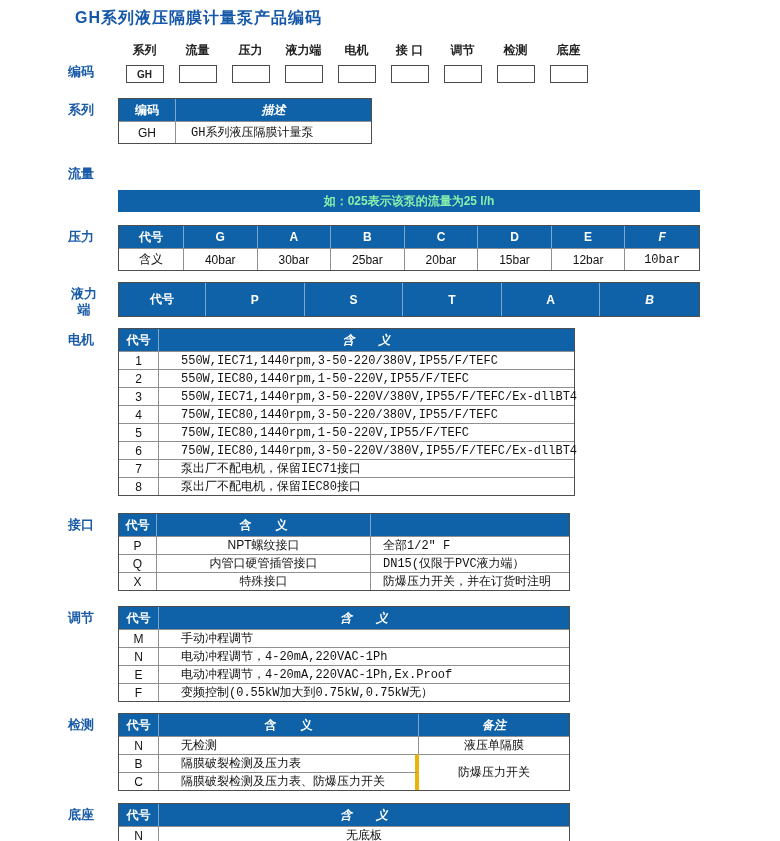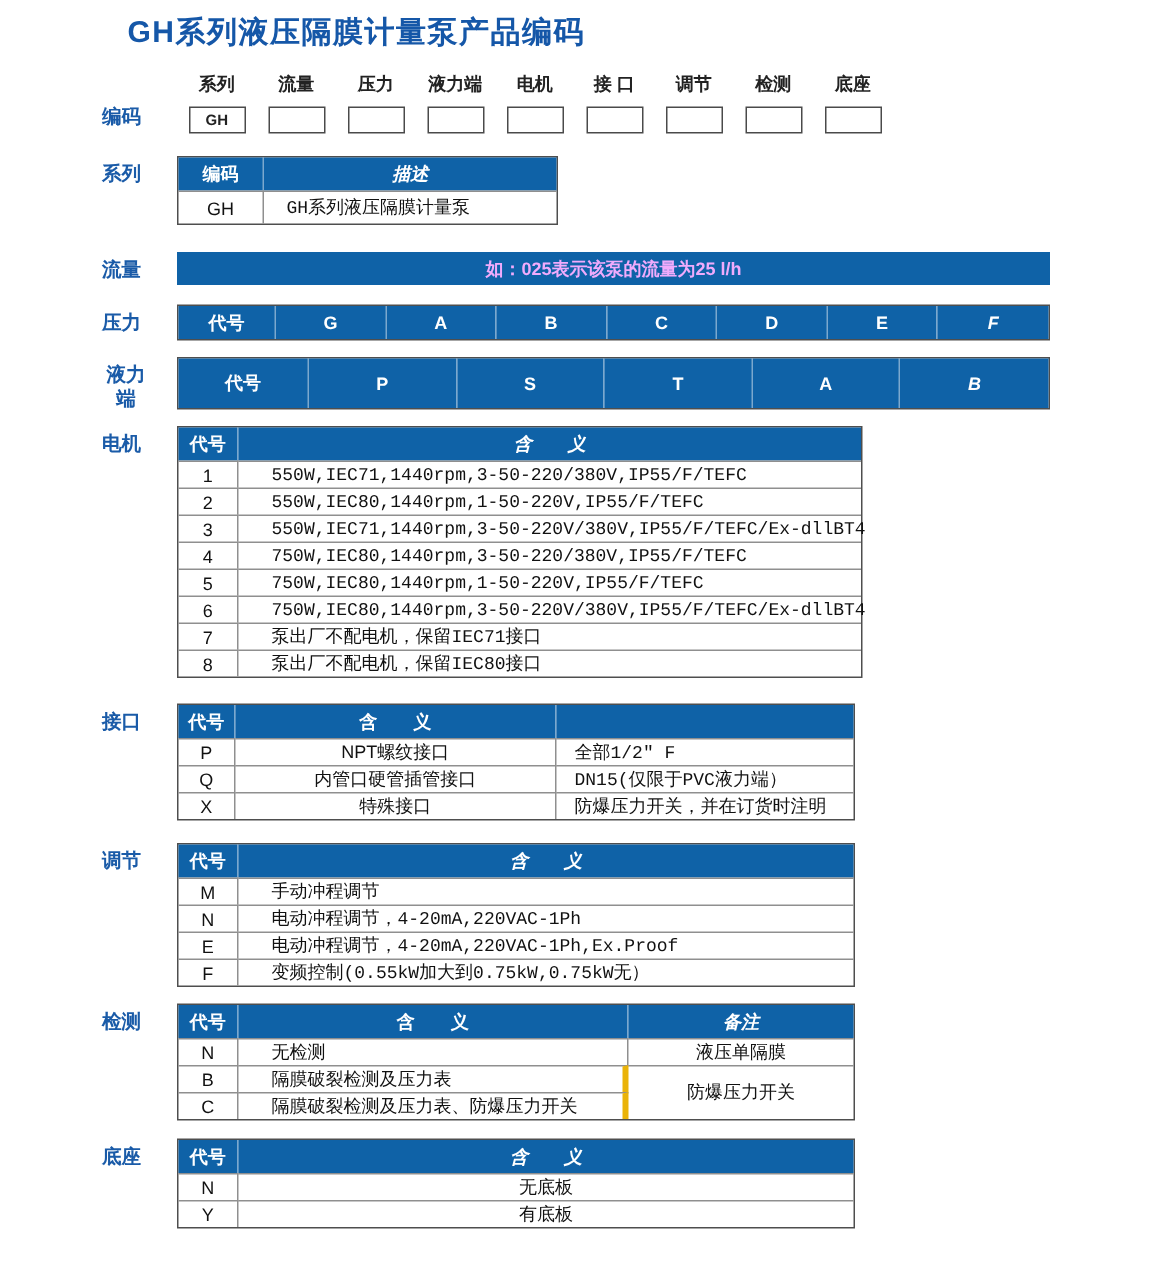--- a/index.html
+++ b/index.html
@@ -5,22 +5,22 @@
   * { margin:0; padding:0; box-sizing:border-box; }
   html,body { background:#fff; }
   body {
     width:780px; height:841px; overflow:hidden;
     font-family:"Liberation Sans","DejaVu Sans",sans-serif;
     color:#111;
   }
   .page { padding:8px 0 0 68px; }
 
   .title {
-    margin-left:17px;
-    font-size:20px; font-weight:bold;
+    margin-left:7px;
+    font-size:16px; font-weight:bold;
     color:var(--title-blue,#1557a8);
     letter-spacing:1px;
   }
 
   
   .code-section { display:flex; margin-top:13px; }
   .side-label {
     width:50px; flex:none;
     color:var(--label-blue,#1a5ba8);
     font-weight:bold; font-size:13px; line-height:1.2;
@@ -65,22 +65,22 @@
   .tbl td.br { border-right:4px solid #eab308; }
   .tbl.h22 td { height:22px; }
   .tbl.h18 td { height:18px; }
   td.l  { text-align:left; padding-left:22px;margin-top:12px; }
   td.l1 { text-align:left; padding-left:15px; }
   td.l2 { text-align:left; padding-left:12px; }
 
   .flow-bar {
     width:582px; height:22px;
     background:var(--accent,#0f62a7);
-    color:#f0abfc; font-size:12px; font-weight:bold;
-    display:flex; align-items:center; justify-content:center;
+    color:#86efac; font-size:12px; font-weight:bold;
+    display:flex; align-items:center; justify-content:center;margin-top:28px;
   }
 
   .mt11{margin-top:11px} .mt12{margin-top:12px} .mt13{margin-top:13px}
   .mt15{margin-top:15px} .mt17{margin-top:17px} .mt18{margin-top:18px}
 </style>
 </head>
 <body>
 
 <div class="page">
 
@@ -170,20 +170,30 @@
           <tr>
         <th>代号</th>
         <th>G</th>
         <th>A</th>
         <th>B</th>
         <th>C</th>
         <th>D</th>
         <th>E</th>
         <th>F</th>
       </tr>
+      <tr>
+        <td>含义</td>
+        <td>40bar</td>
+        <td>30bar</td>
+        <td>25bar</td>
+        <td>20bar</td>
+        <td>15bar</td>
+        <td>12bar</td>
+        <td>10bar</td>
+      </tr>
     </tbody>
       </table>
   </div>
 
   <div class="section mt11">
     <div class="side-label"><span class="lbl-wrap">液力端</span></div>
     <table class="tbl h22" style="width:582px">
       <colgroup>
           <col style="width:87px">
           <col>

